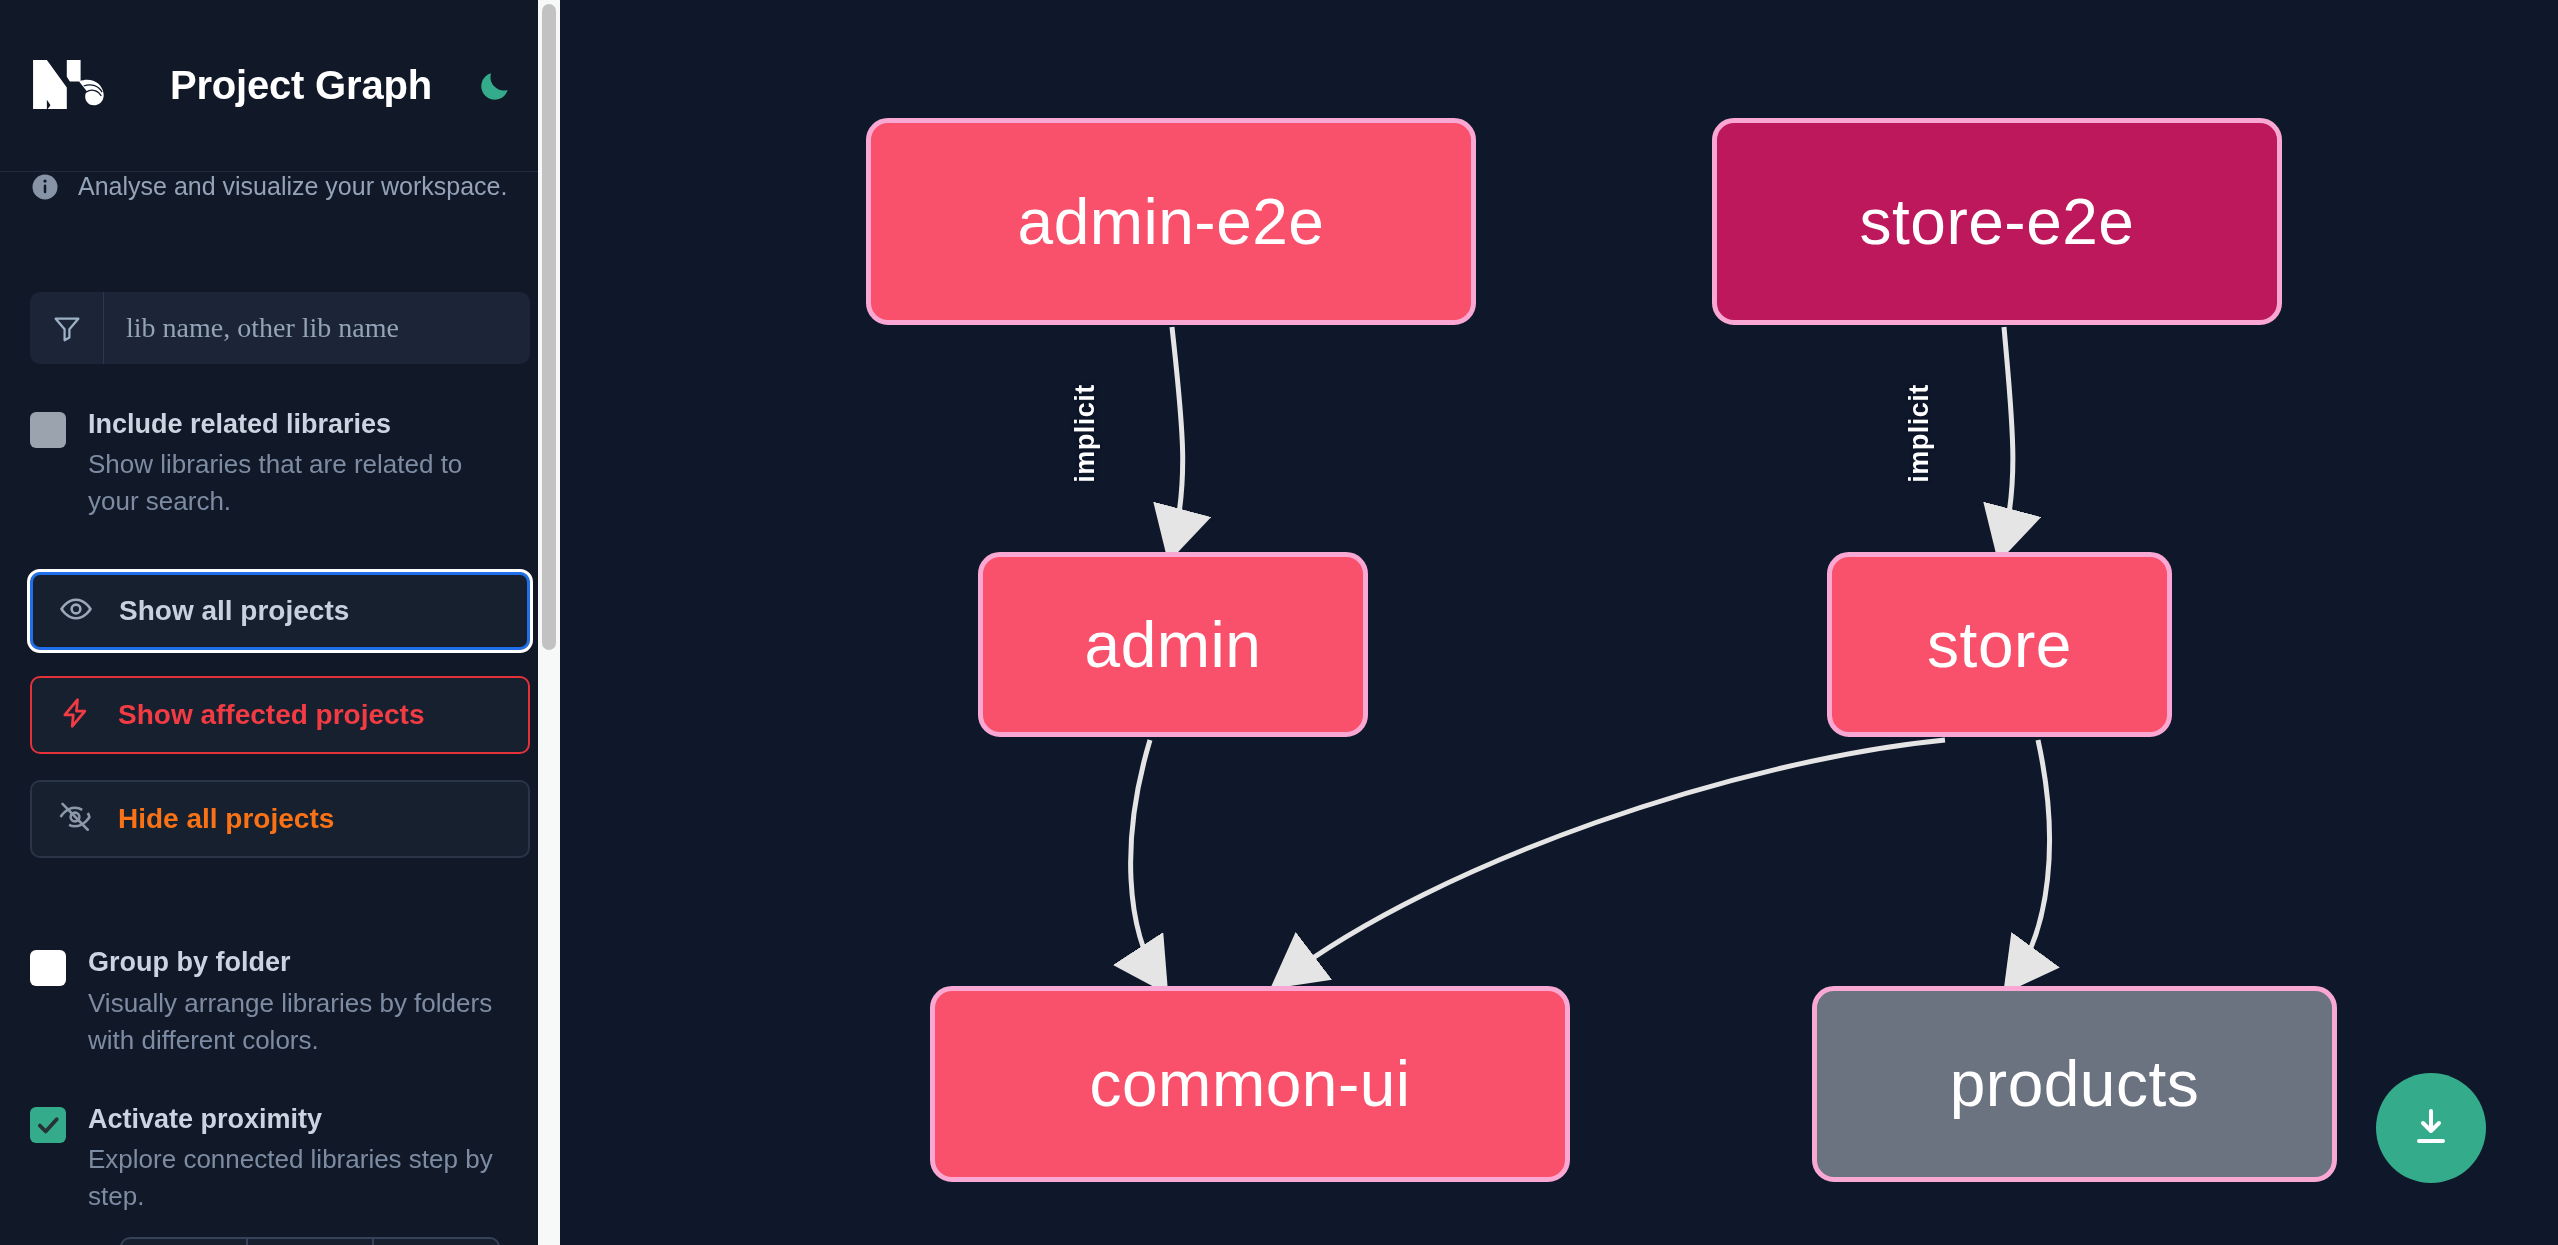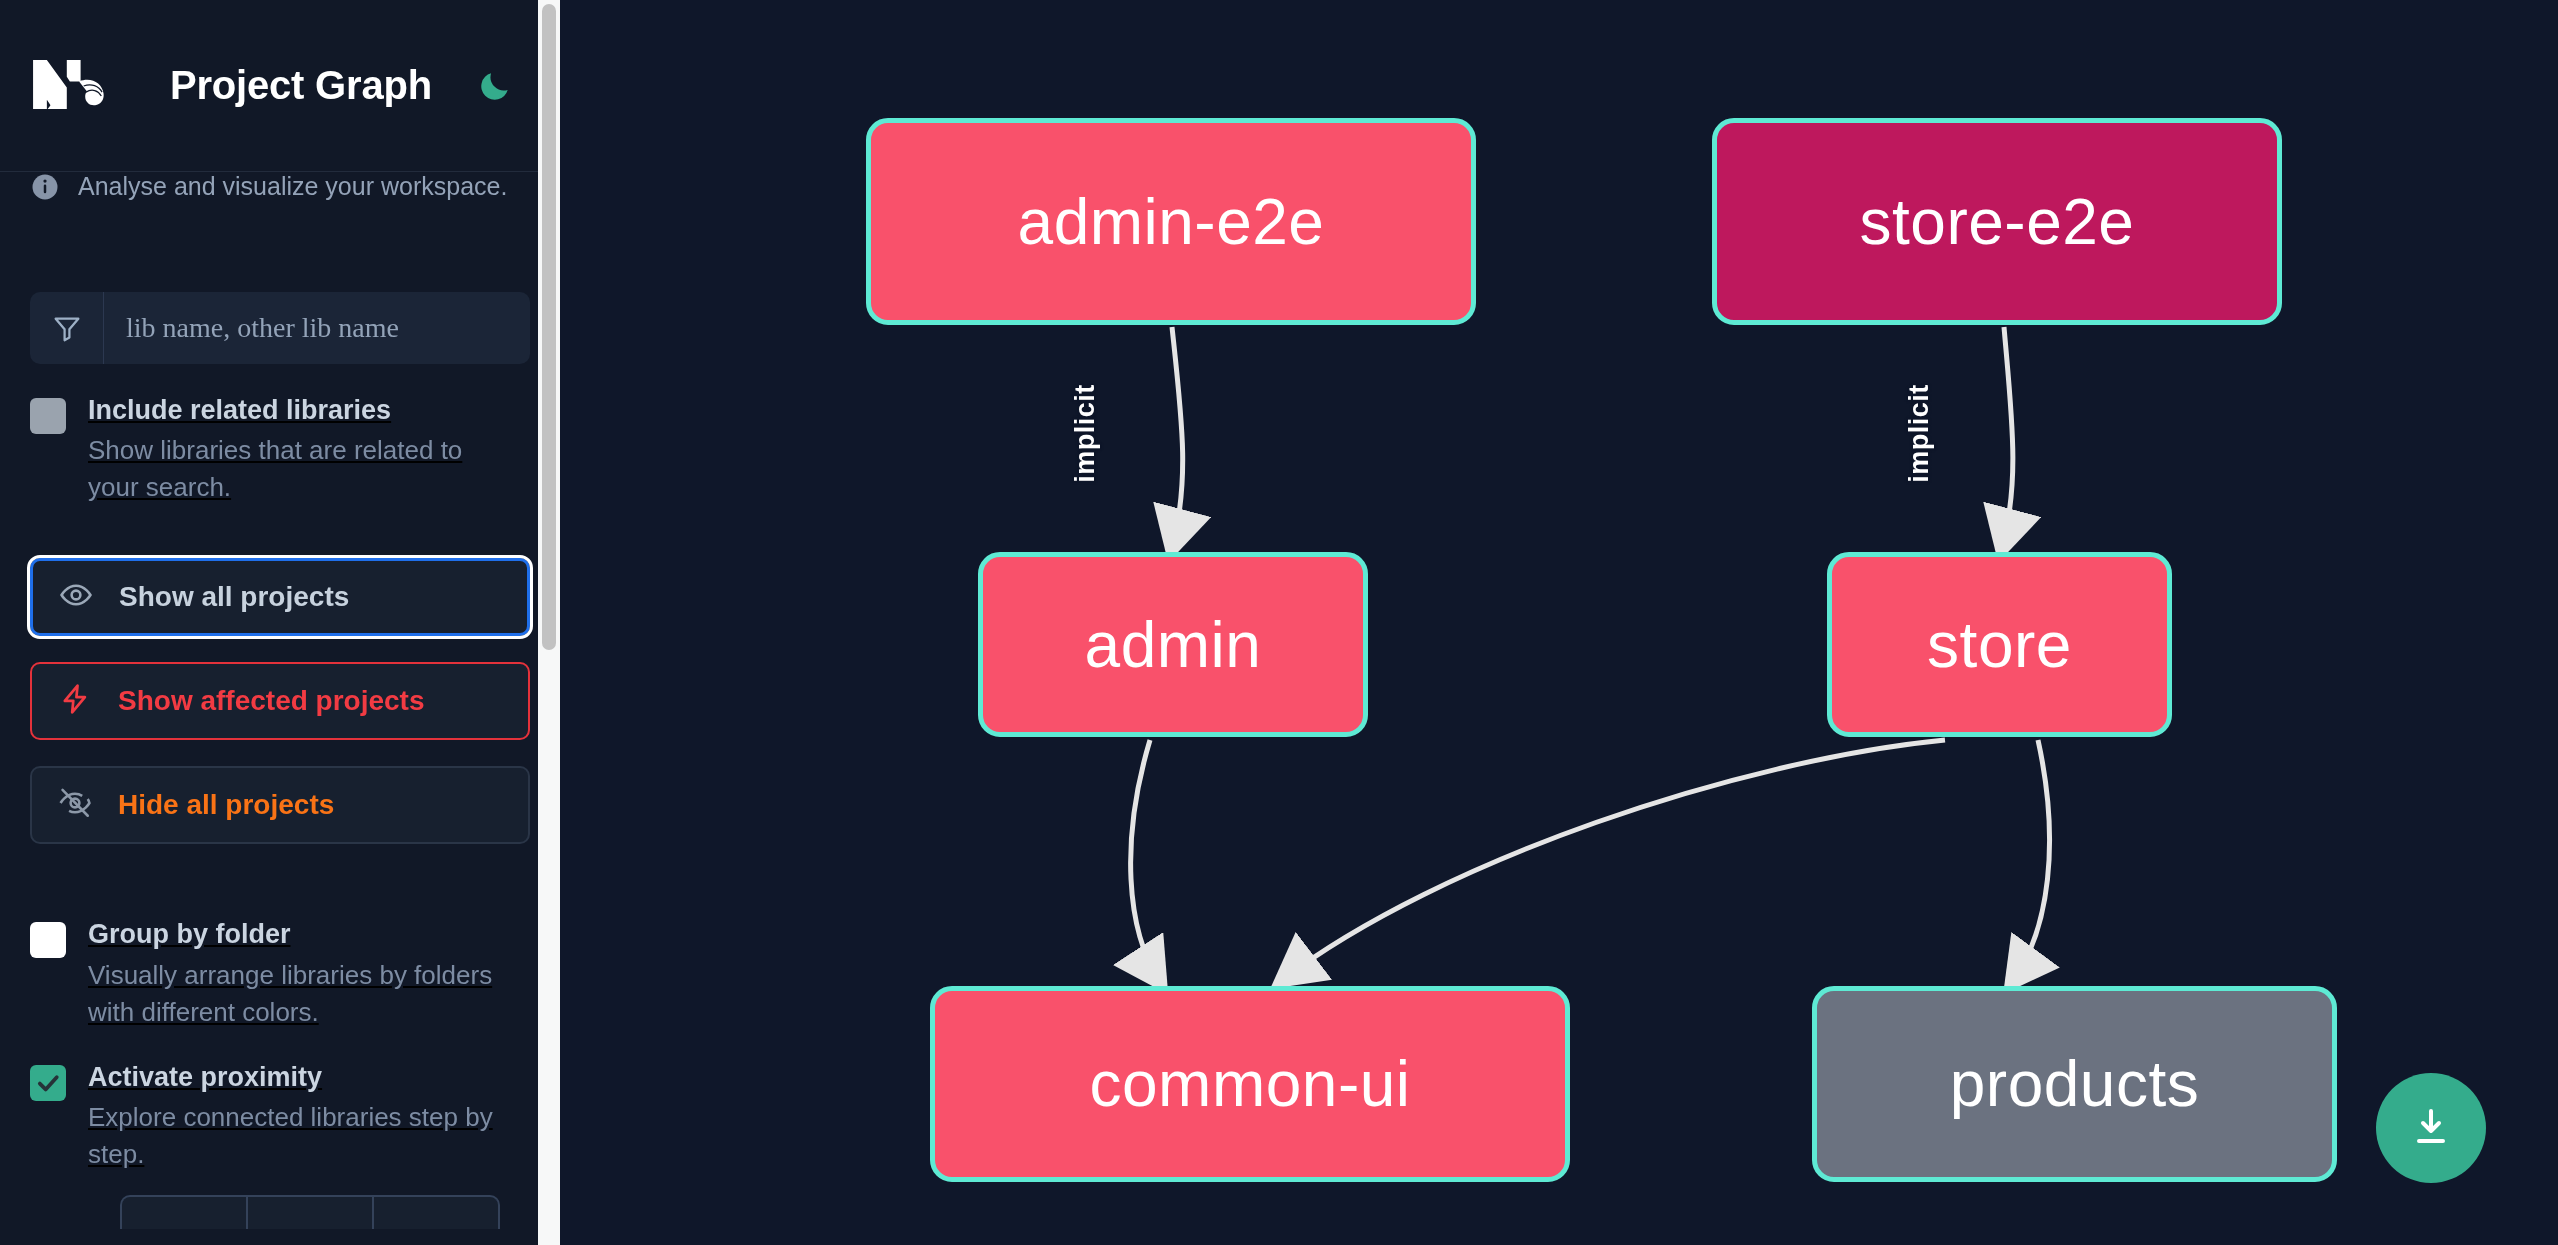--- a/index.html
+++ b/index.html
@@ -72,21 +72,21 @@
     background: transparent;
     border: 0; outline: none;
     color: #22c55e;
     font-size: 28px;
     font-family: Liberation Serif, serif;
     padding: 12px 22px;
   }
   .search-input::placeholder { color: #93A3B8; }
 
   
-  .chk-row { display: flex; padding: 0 30px; margin-top: 28px; gap: 22px; text-decoration: underline; }
+  .chk-row { display: flex; padding: 0 30px; margin-top: 42px; gap: 22px; }
   .chk-box {
     flex: 0 0 36px; width: 36px; height: 36px;
     margin-top: 6px;
     border-radius: 6px;
     display: flex; align-items: center; justify-content: center;
     cursor: pointer;
   }
   .chk-box.disabled { background: #9AA3AE; }
   .chk-box.unchecked { background: #FFFFFF; }
   .chk-box.checked { background: #34AC8C; }
@@ -154,21 +154,21 @@
     height: 1245px;
     background: #0F172A;
     overflow: hidden;
   }
   .graph-svg { position: absolute; inset: 0; width: 100%; height: 100%; }
 
   .node {
     position: absolute;
     display: flex; align-items: center; justify-content: center;
     border-radius: 22px;
-    border: 5px solid #5eead4;
+    border: 5px solid #f9a8d4;
     color: #FFFFFF;
     font-size: 0px;
     z-index: 5;
   }
   .node-label {
     font-size: 64px;
     font-weight: 400;
     letter-spacing: 0.5px;
     line-height: 1;
     white-space: nowrap;

